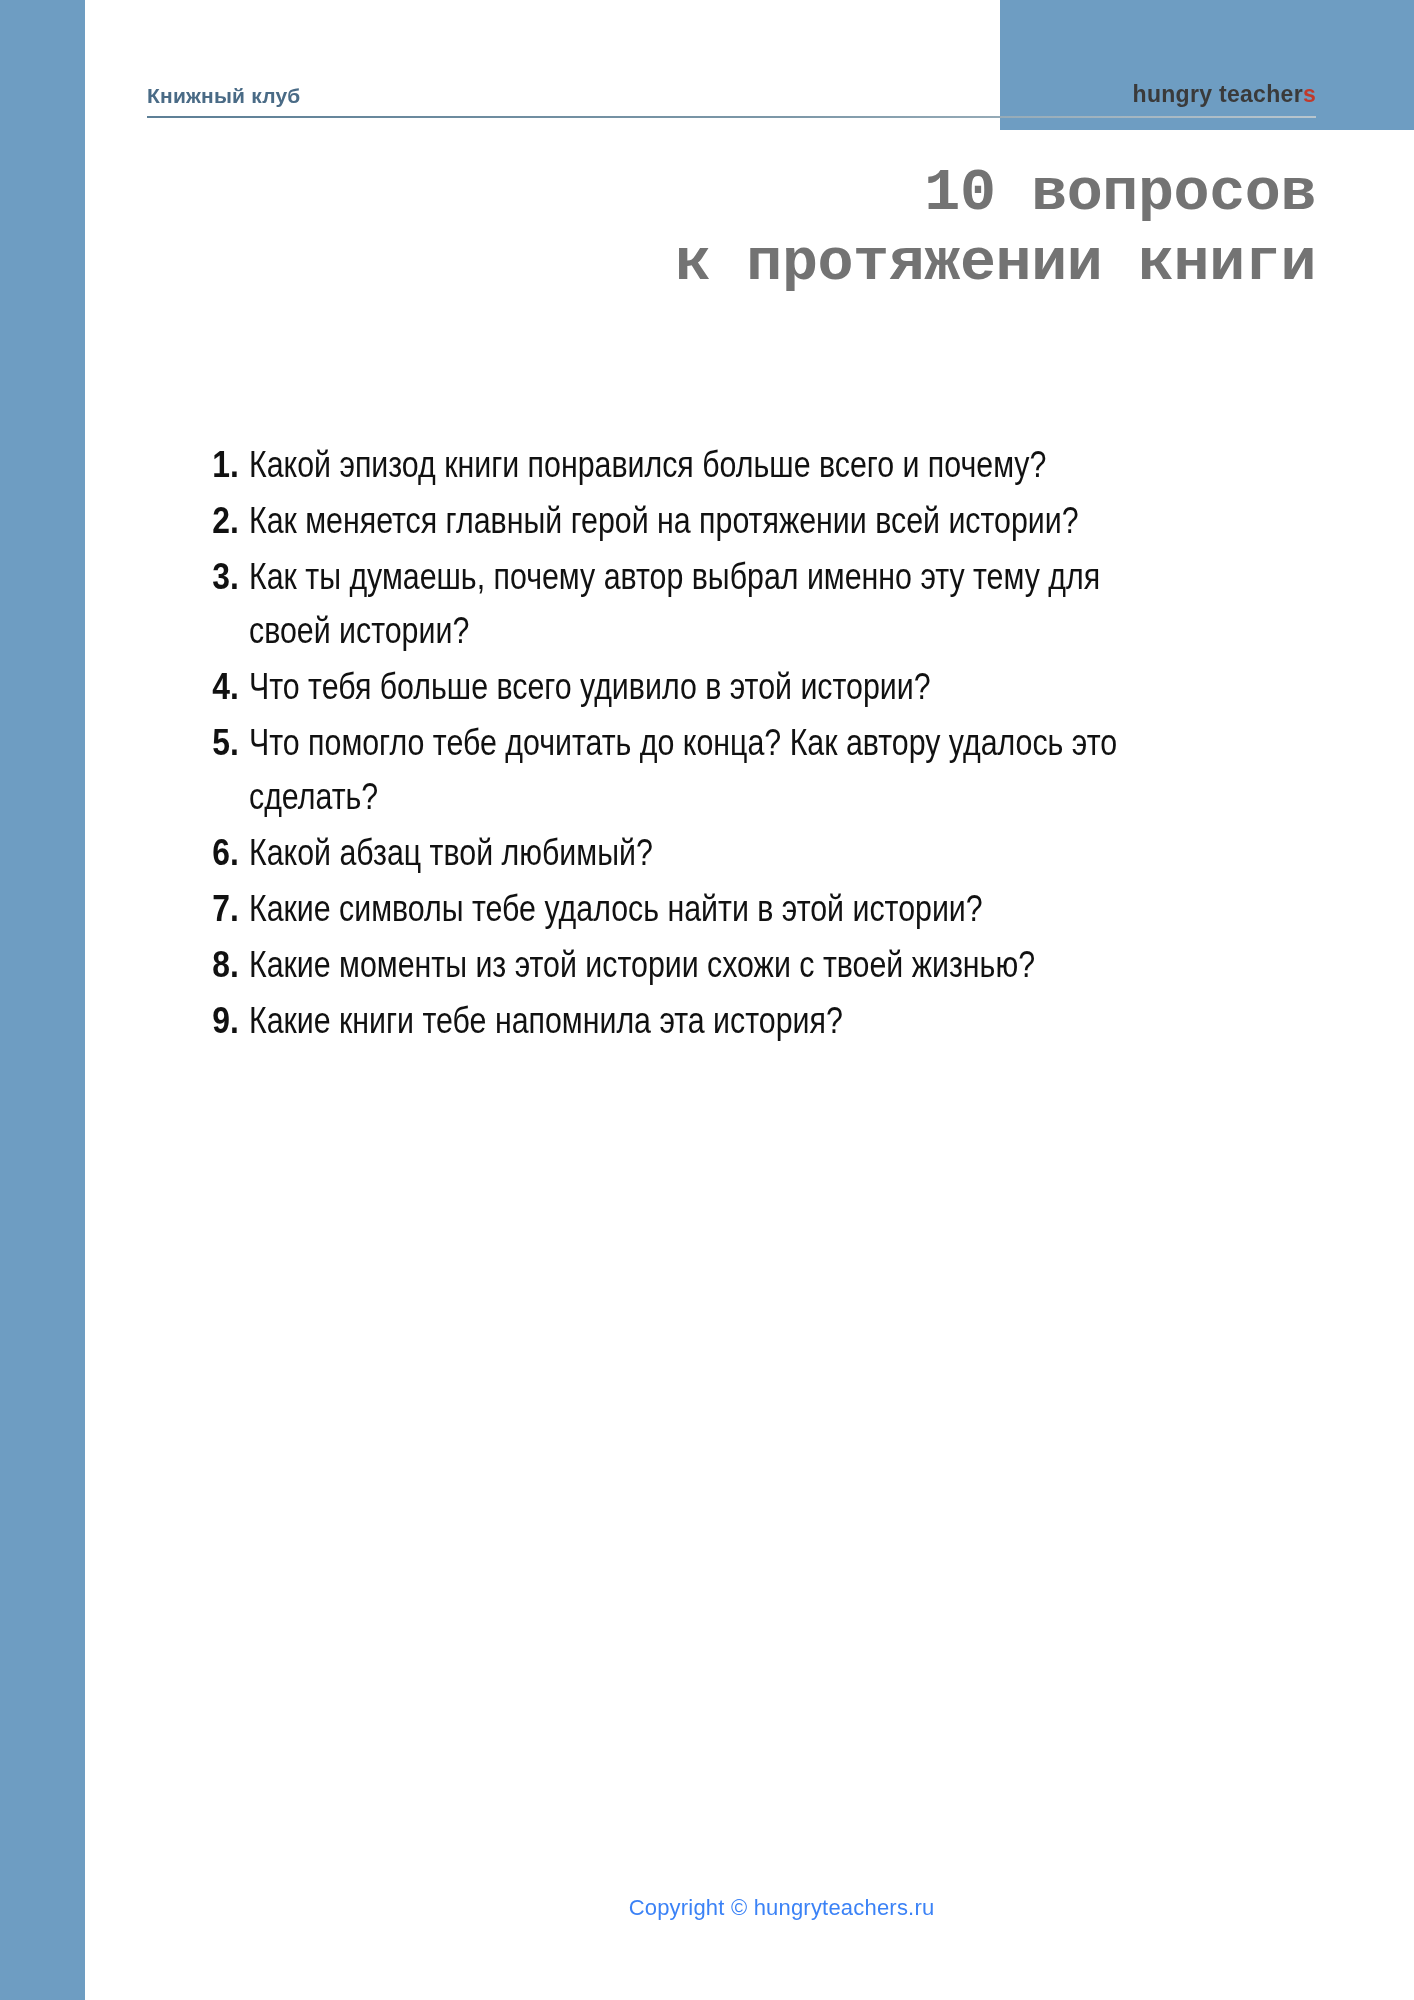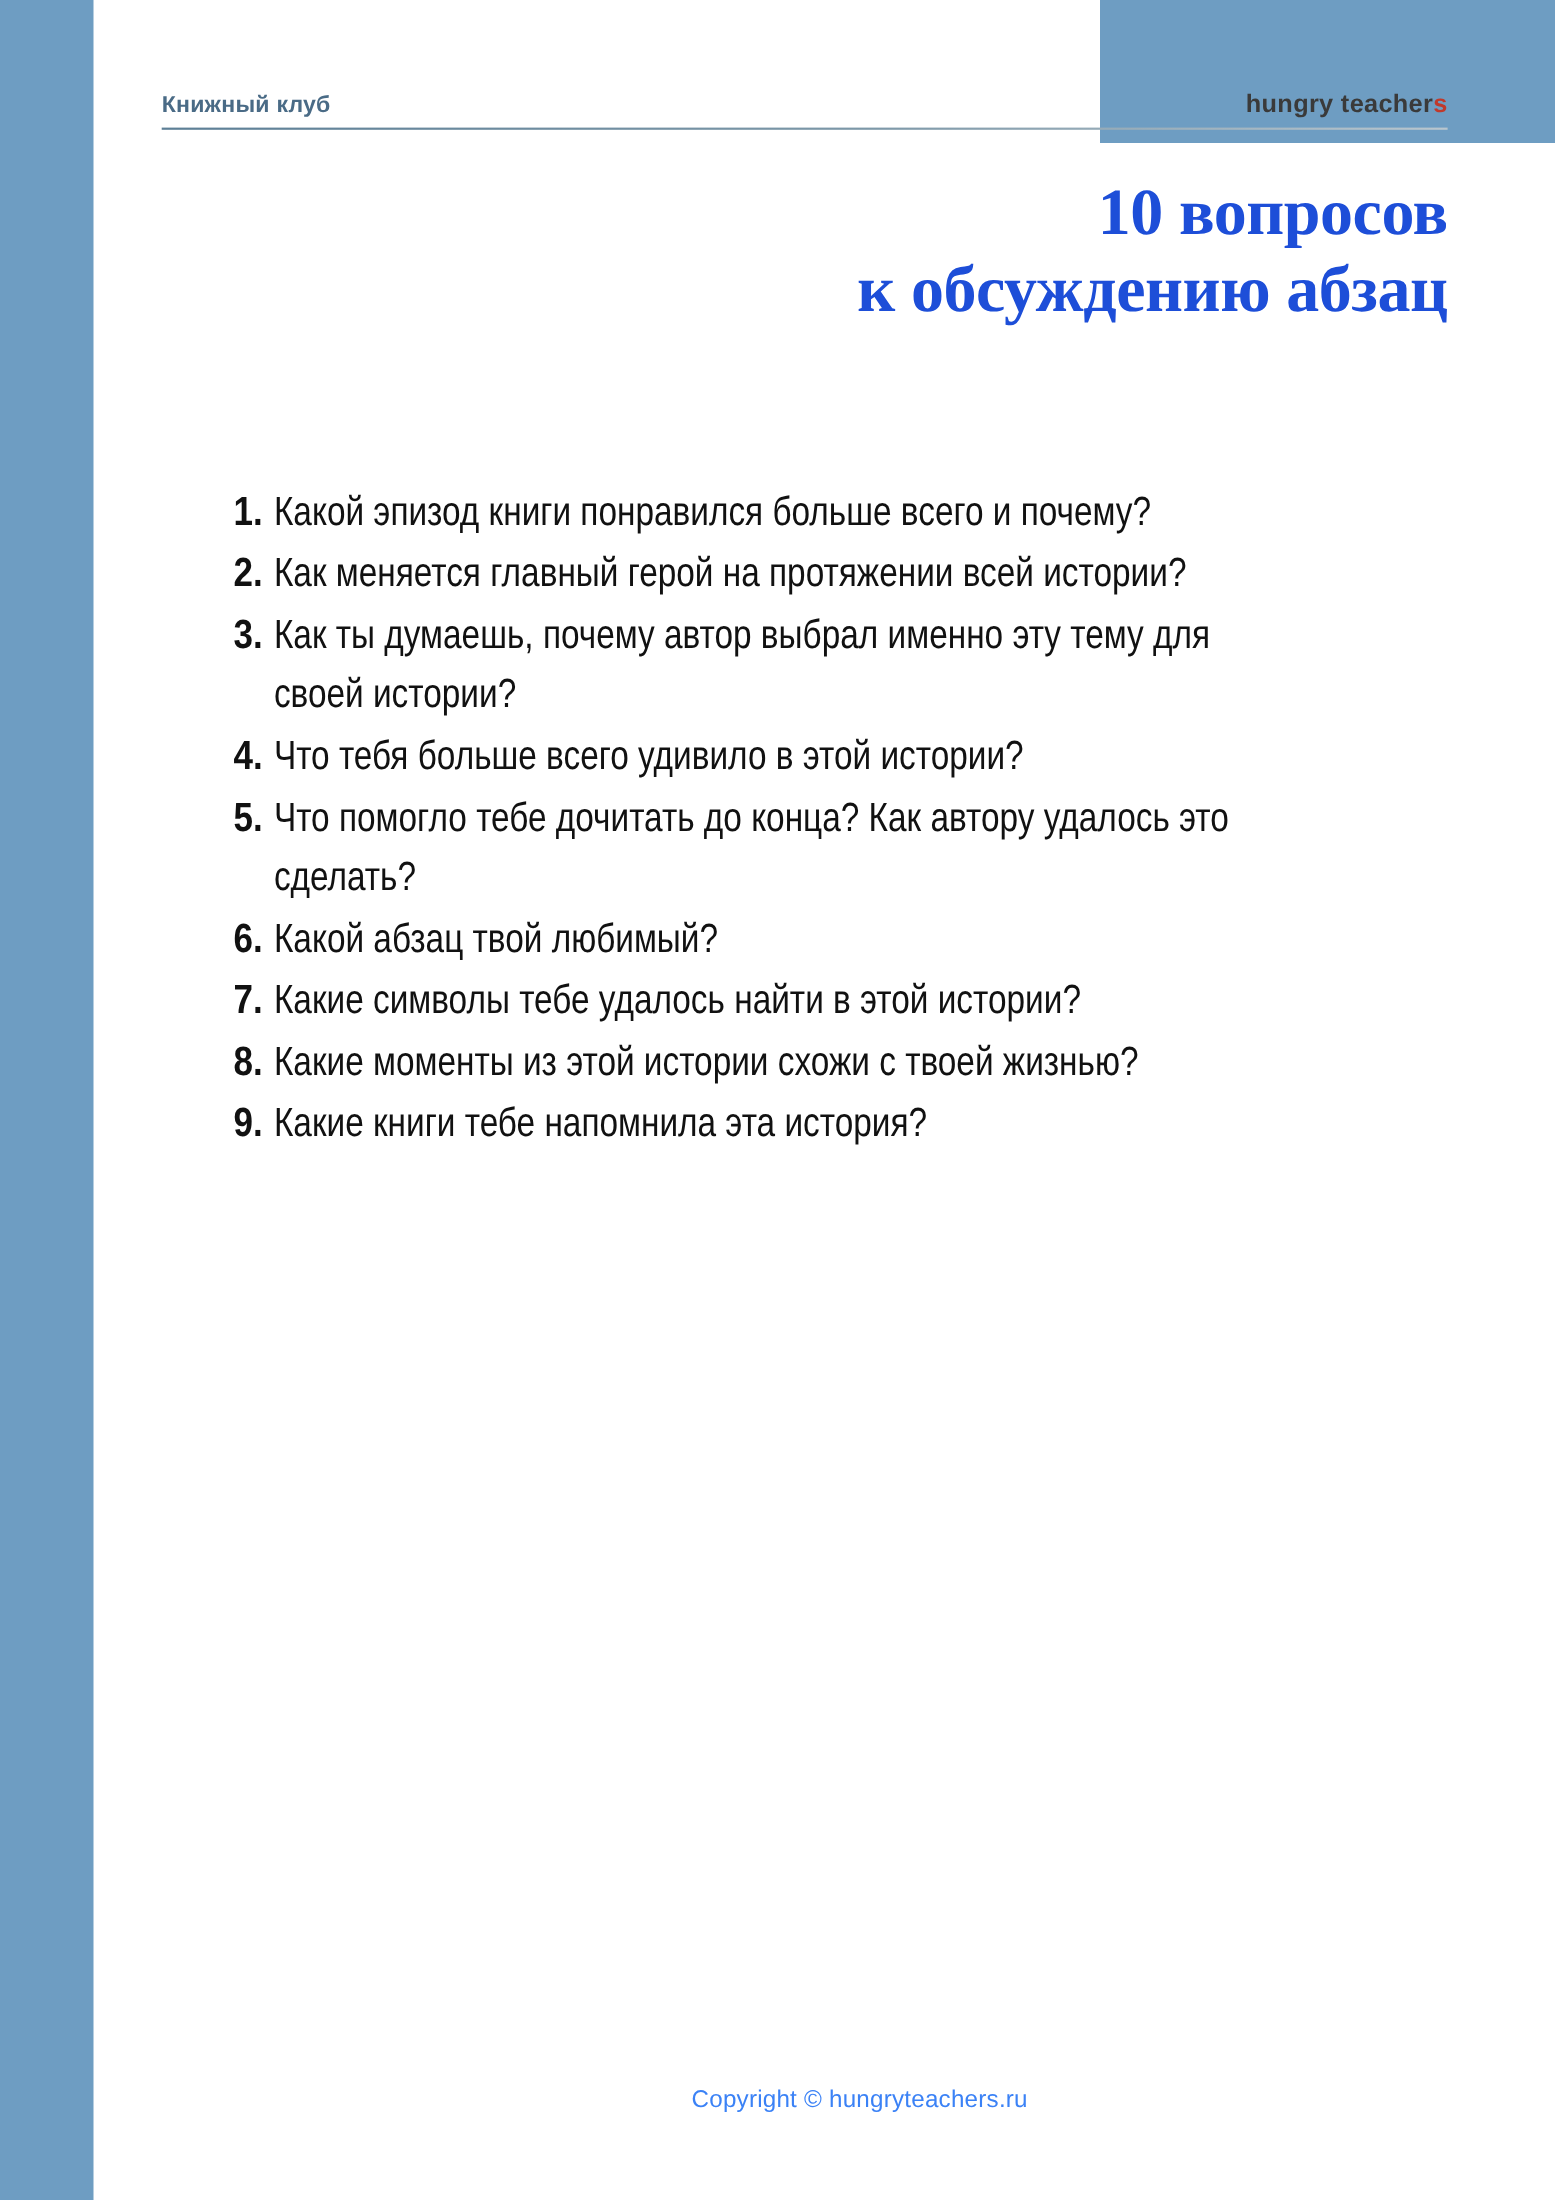--- a/index.html
+++ b/index.html
@@ -95,25 +95,25 @@
 
   
   .title-block {
     position: absolute;
     left: 62px;
     top: 158px;
     width: 1169px;
     text-align: right;
   }
   .title-line {
-    font-family: Liberation Serif, serif;
+    font-family: Liberation Mono, monospace;
     font-weight: 700;
     font-size: 60px;
     line-height: 1.17;
-    color: #1d4ed8;
+    color: #737373;
     letter-spacing: -0.4px;
     white-space: nowrap;
   }
 
   
   .questions {
     position: absolute;
     left: 62px;
     top: 438px;
     width: 1180px;
@@ -181,21 +181,21 @@
     <div class="header">
       <div class="header-inner">
         <div class="kicker">Книжный клуб</div>
         <div class="logo"><span>hungry teacher</span><span class="logo-s">s</span></div>
       </div>
       <div class="header-rule"></div>
     </div>
 
     <div class="title-block">
       <div class="title-line">10 вопросов</div>
-      <div class="title-line">к обсуждению абзац</div>
+      <div class="title-line">к протяжении книги</div>
     </div>
 
     <ol class="questions" style="list-style:none;margin:0;padding:0;">
       <li class="q-row">
         <span class="q-num"><span class="q-num-inner">1.</span></span>
         <span class="q-text">Какой эпизод книги понравился больше всего и почему?</span>
       </li>
       <li class="q-row">
         <span class="q-num"><span class="q-num-inner">2.</span></span>
         <span class="q-text">Как меняется главный герой на протяжении всей истории?</span>

